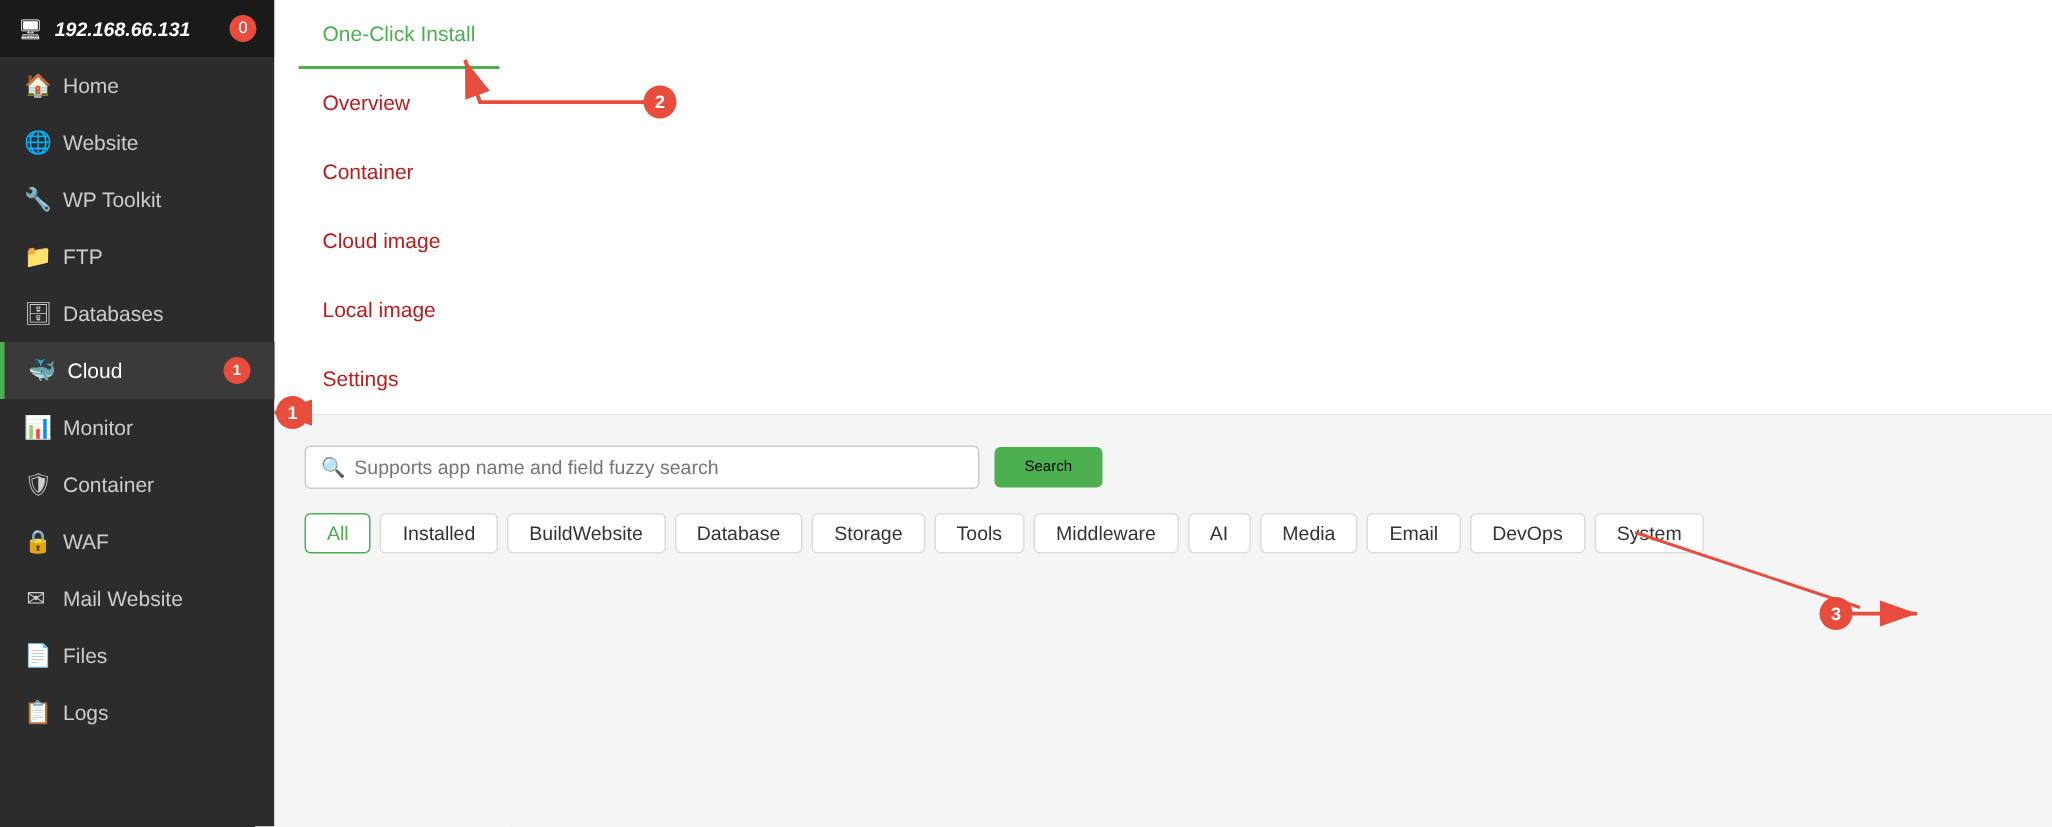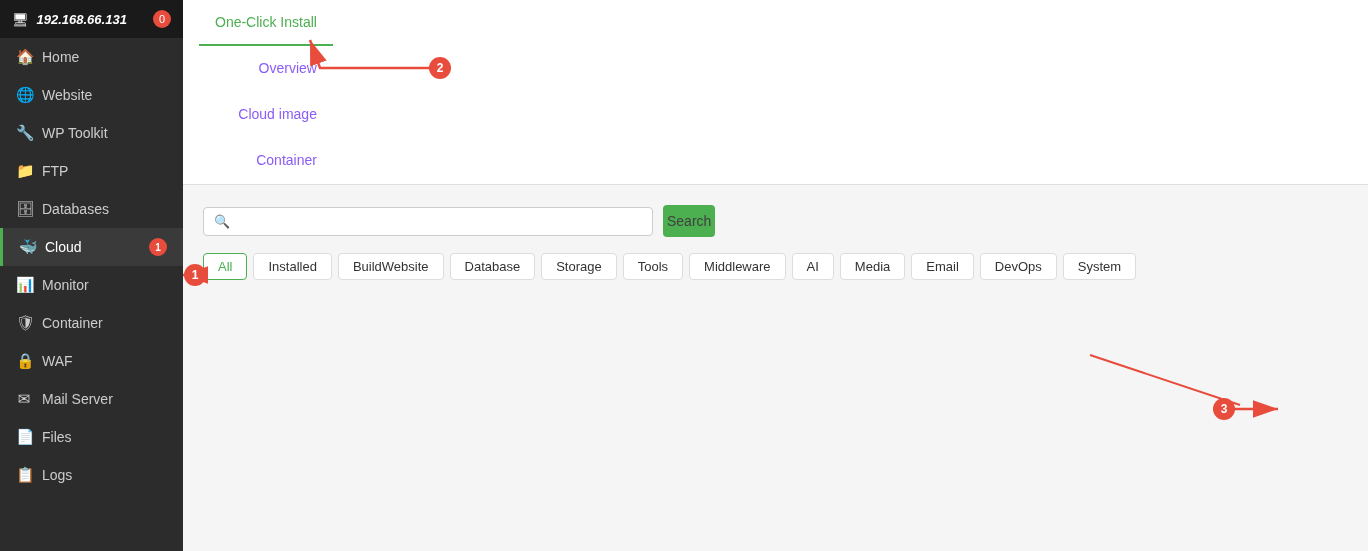--- a/index.html
+++ b/index.html
@@ -11,33 +11,33 @@
     .sidebar-header .ip { font-weight: 600; font-style: italic; }
     .sidebar-badge { background: #e74c3c; color: #fff; border-radius: 50%; width: 18px; height: 18px; font-size: 11px; display: flex; align-items: center; justify-content: center; margin-left: auto; }
     .sidebar-item { display: flex; align-items: center; gap: 10px; padding: 10px 16px; color: #ccc; cursor: pointer; font-size: 14px; position: relative; }
     .sidebar-item.active { background: #3a3a3a; color: #fff; border-left: 3px solid #4caf50; }
     .sidebar-item .icon { width: 16px; text-align: center; font-size: 15px; }
 
     
     .main { flex: 1; display: flex; flex-direction: column; background: #fff; overflow: hidden; }
 
     
-    .top-nav { display: flex; align-items: center; border-bottom: 1px solid #e0e0e0; padding: 0 16px; background: #fff; flex-shrink: 0; text-align: right; }
-    .nav-tab { padding: 14px 16px; font-size: 14px; color: #8b5cf6; cursor: pointer; border-bottom: 2px solid transparent; white-space: nowrap; }
+    .top-nav { display: flex; align-items: center; border-bottom: 1px solid #e0e0e0; padding: 0 16px; background: #fff; flex-shrink: 0; }
+    .nav-tab { padding: 14px 16px; font-size: 14px; color: #b91c1c; cursor: pointer; border-bottom: 2px solid transparent; white-space: nowrap; }
     .nav-tab.active { color: #4caf50; border-bottom: 2px solid #4caf50; font-weight: 500; }
 
     
     .content { flex: 1; padding: 20px; overflow-y: auto; background: #f5f5f5; }
 
     
     .search-row { display: flex; align-items: center; gap: 10px; margin-bottom: 16px; }
     .search-input-wrap { display: flex; align-items: center; border: 1px solid #ccc; border-radius: 4px; padding: 6px 10px; background: #fff; width: 450px; }
     .search-input-wrap .search-icon { color: #999; margin-right: 6px; font-size: 13px; }
     .search-input-wrap input { border: none; outline: none; font-size: 13px; color: #666; width: 100%; background: transparent; }
-    .search-btn { background: #4caf50; color: #404040; border: none; border-radius: 4px; padding: 8px 4px; font-size: 14px; cursor: pointer; font-weight: 500; }
+    .search-btn { background: #4caf50; color: #000000; border: none; border-radius: 4px; padding: 8px 20px; font-size: 10px; cursor: pointer; font-weight: 500; }
 
     
     .filter-tabs { display: flex; gap: 6px; margin-bottom: 16px; flex-wrap: wrap; }
     .filter-tab { padding: 5px 14px; border: 1px solid #ddd; border-radius: 4px; background: #fff; font-size: 13px; cursor: pointer; color: #333; }
     .filter-tab.active { background: #fff; border-color: #4caf50; color: #4caf50; }
 
     
     .num-badge { background: #e74c3c; color: #fff; border-radius: 50%; width: 22px; height: 22px; font-size: 12px; font-weight: bold; display: flex; align-items: center; justify-content: center; position: absolute; }
   </style>
 </head>
@@ -83,49 +83,52 @@
       <div class="sidebar-item">
         <span class="icon">🛡</span>
     <span>Container</span>
     </div>
       <div class="sidebar-item">
         <span class="icon">🔒</span>
     <span>WAF</span>
     </div>
       <div class="sidebar-item">
         <span class="icon">✉</span>
-    <span>Mail Server</span>
+    <span>Mail Website</span>
     </div>
       <div class="sidebar-item">
         <span class="icon">📄</span>
     <span>Files</span>
     </div>
       <div class="sidebar-item">
         <span class="icon">📋</span>
     <span>Logs</span>
     </div>
     </div>
 </div>
 
 <div class="main">
 
   <div class="top-nav">
     <div id="nav-tabs-container">
         <div class="nav-tab active">One-Click Install</div>
         <div class="nav-tab">Overview</div>
+        <div class="nav-tab">Container</div>
         <div class="nav-tab">Cloud image</div>
-        <div class="nav-tab">Container</div>
+        <div class="nav-tab">Local image</div>
+        <div class="nav-tab">Settings</div>
       </div>
   </div>
 
   <div class="content">
 
     <div class="search-row">
       <div class="search-input-wrap">
         <span class="search-icon">🔍</span>
+        <input type="text" placeholder="Supports app name and field fuzzy search" style="">
       </div>
       <button class="search-btn">Search</button>
     </div>
 
     <div class="filter-tabs" id="filter-tabs-container">
         <button class="filter-tab active">All</button>
         <button class="filter-tab">Installed</button>
         <button class="filter-tab">BuildWebsite</button>
         <button class="filter-tab">Database</button>
         <button class="filter-tab">Storage</button>

